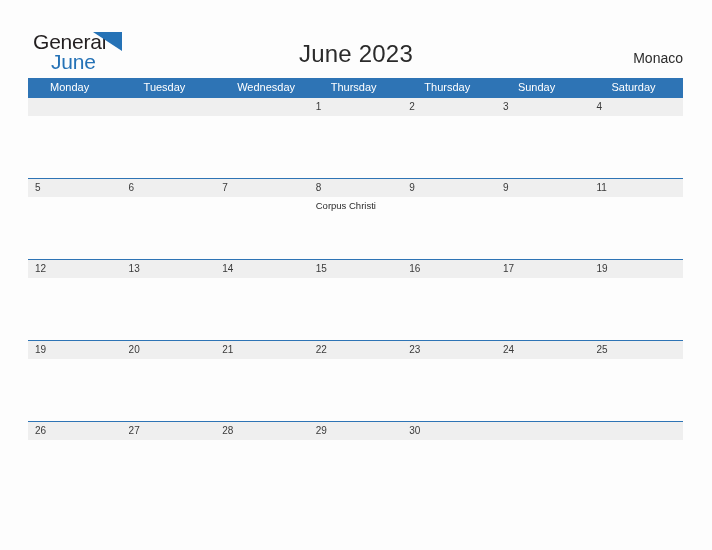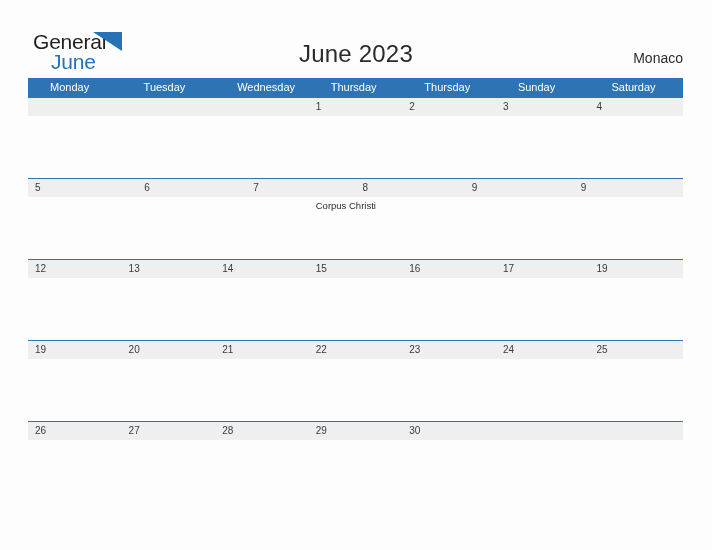--- a/index.html
+++ b/index.html
@@ -223,20 +223,21 @@
     </div>
 
     <div class="week">
       <div class="week-band">
         <div class="daynum">5</div>
         <div class="daynum">6</div>
         <div class="daynum">7</div>
         <div class="daynum">8</div>
         <div class="daynum">9</div>
         <div class="daynum">9</div>
+        <div class="daynum">11</div>
       </div>
       <div class="week-events">
         <div class="daycell">
             <div class="event"></div>
           </div>
         <div class="daycell">
             <div class="event"></div>
           </div>
         <div class="daycell">
             <div class="event"></div>

